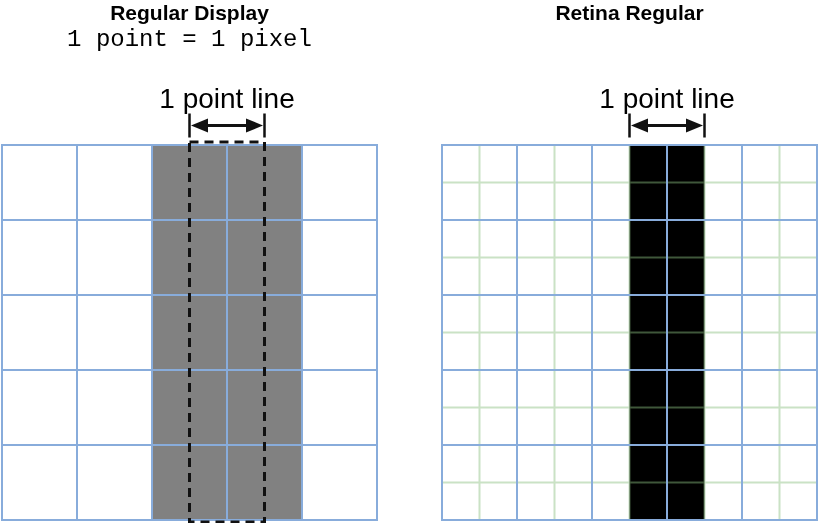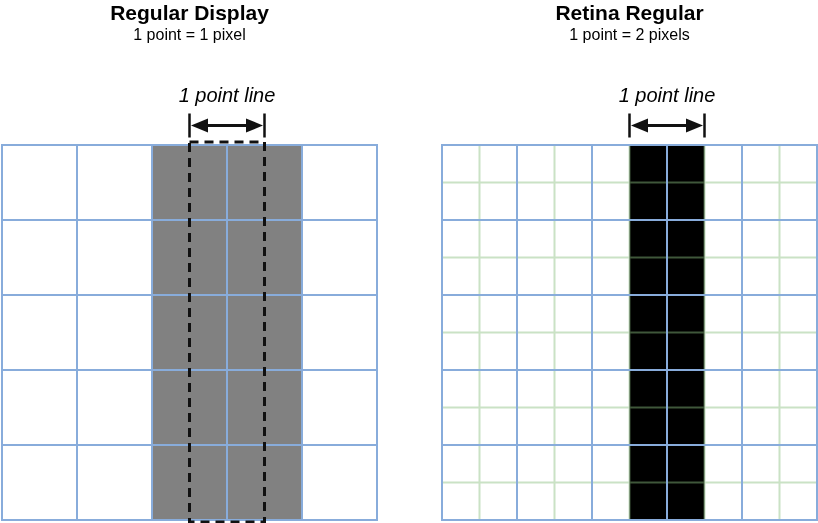--- a/index.html
+++ b/index.html
@@ -29,31 +29,31 @@
   .panel-title {
     top: 1px;
     width: 375px;
     font-size: 21px;
     font-weight: bold;
     line-height: 1.15;
   }
   .panel-sub {
     top: 26px;
     width: 375px;
-    font-size: 16px;
+    font-size: 24px;
     font-weight: normal;
     line-height: 1.15;
+    font-family: Liberation Mono, monospace;
   }
   .pt-label {
     top: 84px;
     width: 200px;
-    font-size: 20px;
+    font-size: 28px;
     font-weight: normal;
     line-height: 1.1;
-    font-style: italic;
   }
   #title-0, #sub-0 { left: 2px; }
   #title-1, #sub-1 { left: 442px; }
   #label-0 { left: 127px; }
   #label-1 { left: 567px; }
 </style>
 </head>
 <body>
 
 <div class="canvas">
@@ -120,16 +120,15 @@
           <polygon points="703,125.5 686,118.5 686,132.5"></polygon>
         </g>
       </g>
     </svg>
 
   <div class="txt panel-title" id="title-0">Regular Display</div>
   <div class="txt panel-sub" id="sub-0">1 point = 1 pixel</div>
   <div class="txt pt-label" id="label-0">1 point line</div>
 
   <div class="txt panel-title" id="title-1">Retina Regular</div>
-  <div class="txt panel-sub" id="sub-1">1 point = 2 pixels</div>
   <div class="txt pt-label" id="label-1">1 point line</div>
 
 </div>
 
 </body></html>

